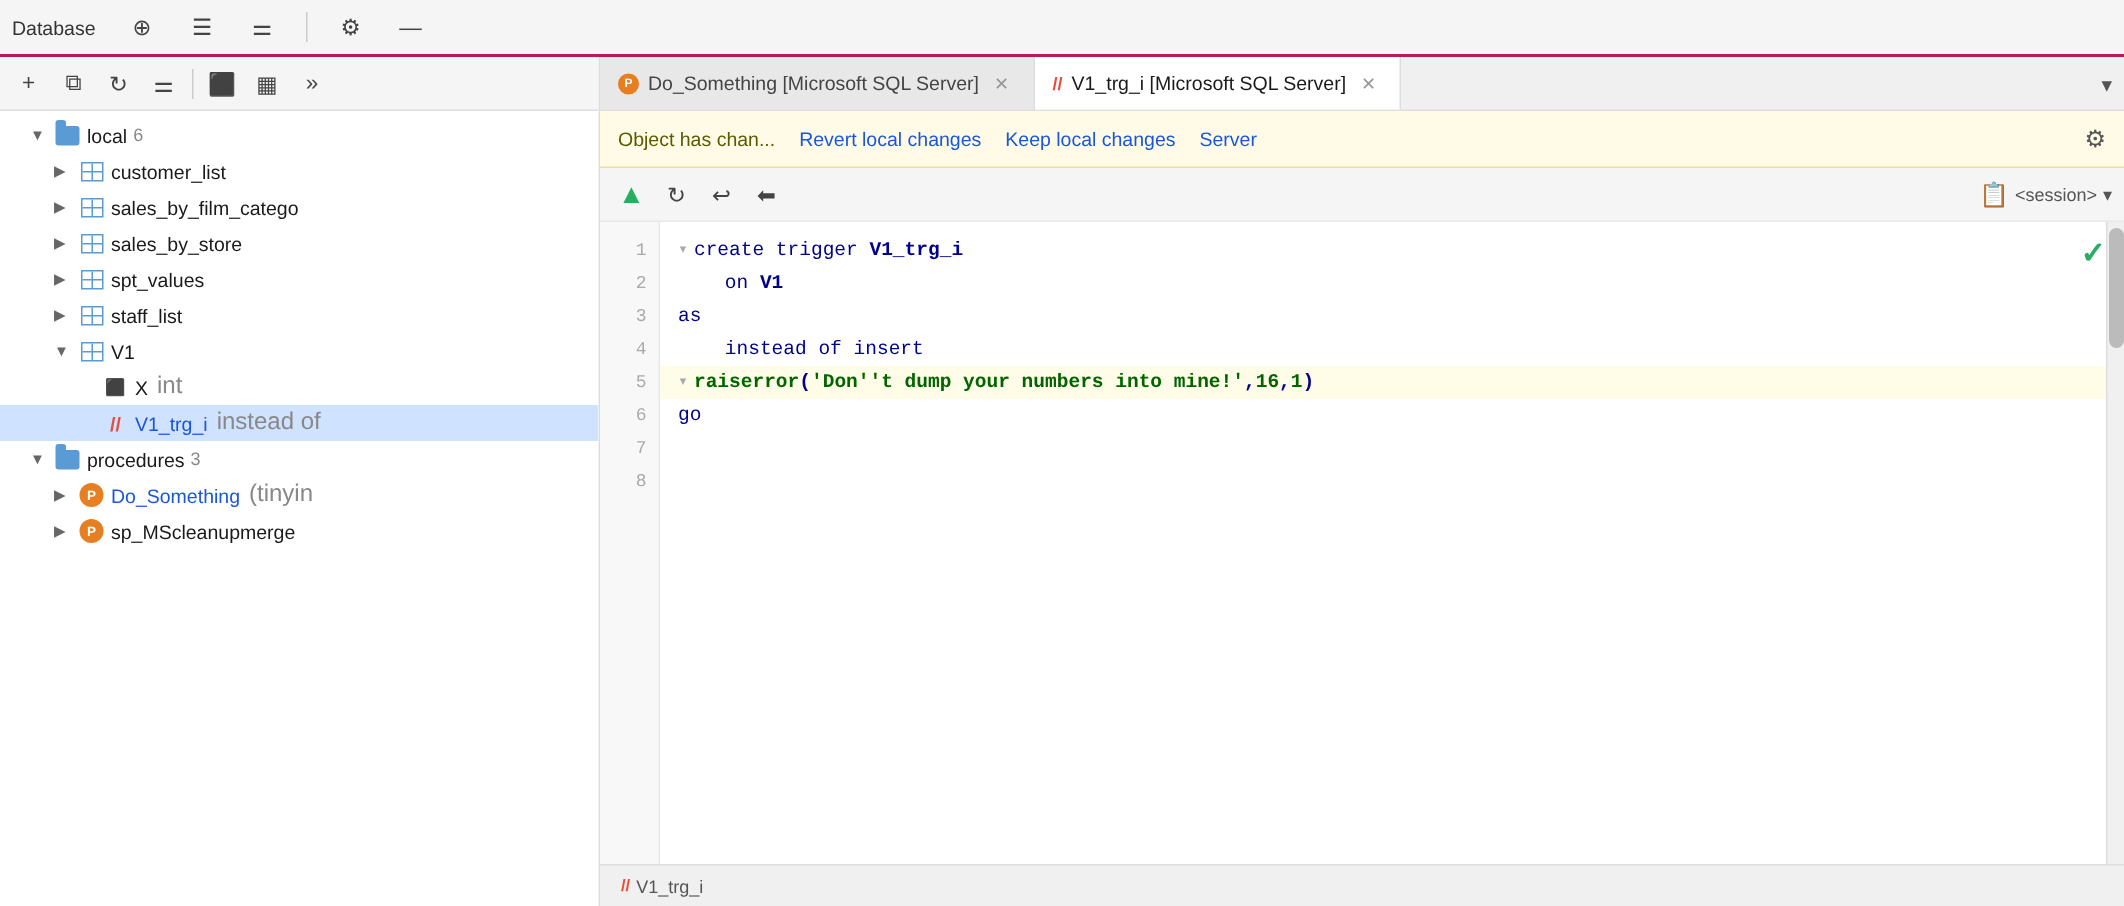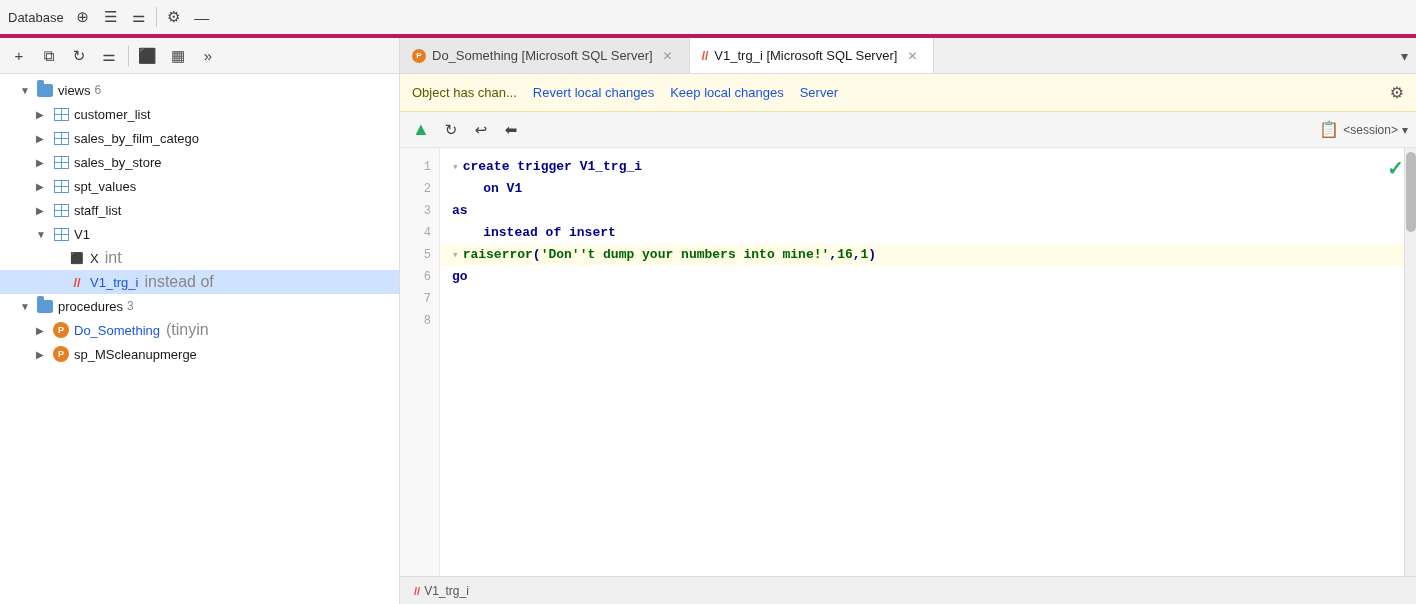--- a/index.html
+++ b/index.html
@@ -13,23 +13,23 @@
       height: 604px;
       overflow: hidden;
     }
 
     
     .top-toolbar {
       display: flex;
       align-items: center;
       height: 38px;
       background: #f5f5f5;
-      border-bottom: 4px solid #be185d;
+      border-bottom: 2px solid #be185d;
       padding: 0 8px;
-      gap: 2px;
+      gap: 14px;
     }
     .toolbar-label {
       font-size: 13px;
       font-weight: 500;
       color: #333;
       margin-right: 4px;
     }
     .toolbar-btn {
       width: 26px;
       height: 26px;
@@ -357,21 +357,21 @@
       padding-left: 12px;
       font-family: 'Courier New', monospace;
       font-size: 13px;
       white-space: pre;
       display: flex;
       align-items: center;
     }
     .code-line.highlighted {
       background: #fffde7;
     }
-    .kw { color: #00008b; font-weight: bold; text-align: center; }
+    .kw { color: #00008b; font-weight: normal; text-align: center; }
     .fn { color: #006400; font-weight: bold; }
     .str { color: #006400; font-weight: bold; }
     .num { color: #006400; font-weight: bold; }
 
     .fold-icon {
       color: #aaa;
       font-size: 11px;
       margin-right: 4px;
       cursor: pointer;
     }
@@ -455,21 +455,21 @@
       <button class="toolbar-btn">»</button>
     </div>
 
     <div class="sidebar-tree">
 
       <div class="tree-item indent-1">
         <span class="tree-arrow">▼</span>
         <span class="tree-icon">
             <div class="folder-icon"></div>
           </span>
-        <span class="tree-label">views</span>
+        <span class="tree-label">local</span>
         <span class="tree-badge">6</span>
       </div>
 
       <div class="tree-item indent-2">
         <span class="tree-arrow">▶</span>
         <span class="tree-icon">
             <div class="view-icon"></div>
           </span>
         <span class="tree-label">customer_list</span>
       </div>

